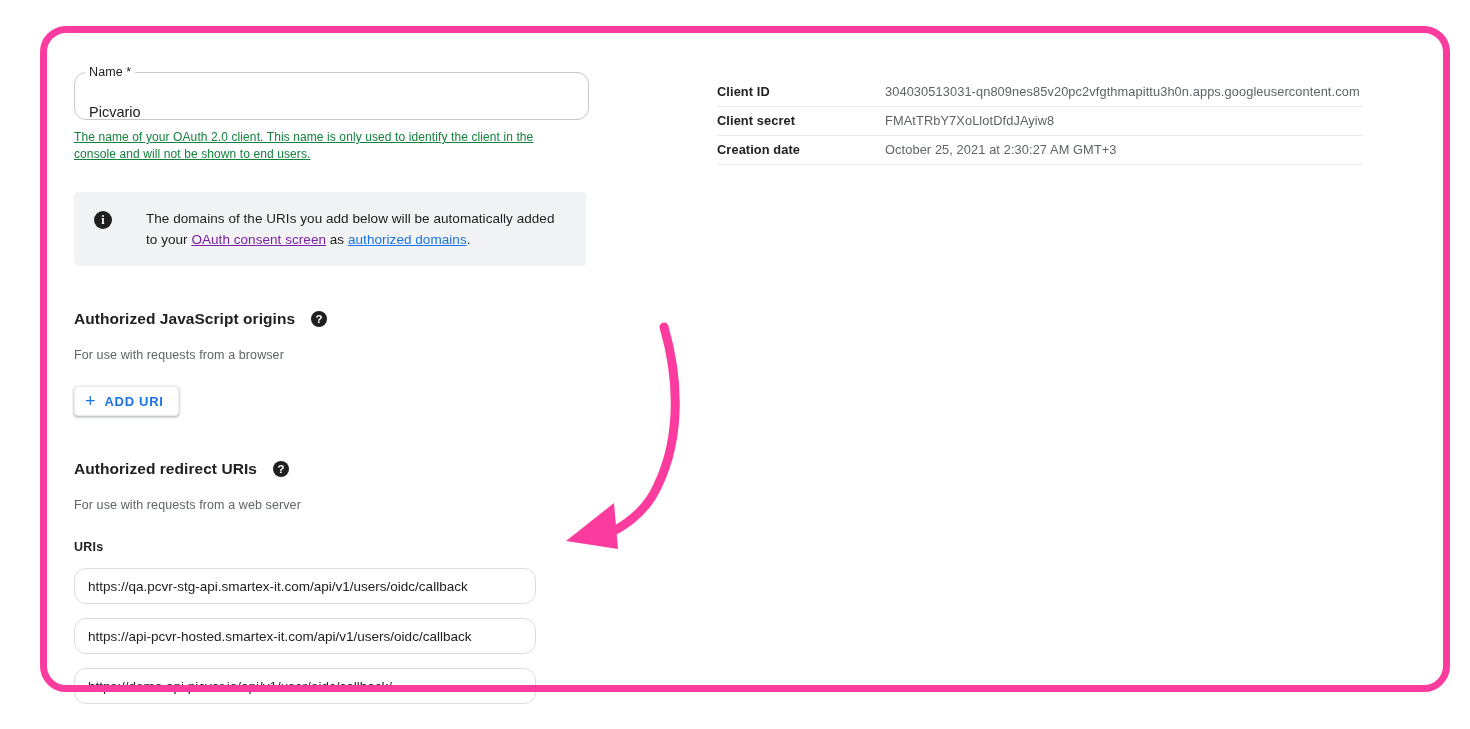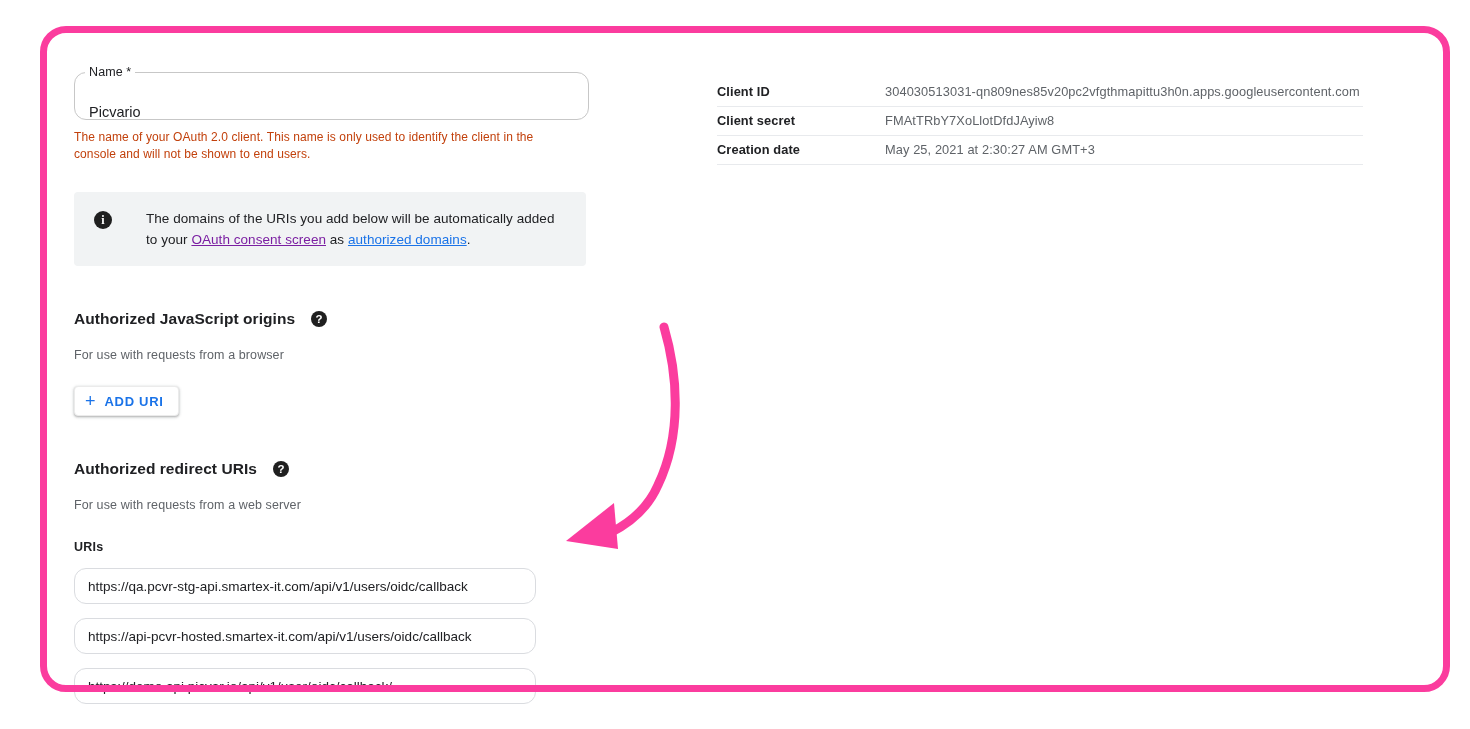--- a/index.html
+++ b/index.html
@@ -88,23 +88,24 @@
     padding: 0 14px;
     font-family: "Liberation Sans", sans-serif;
     font-size: 14.5px;
     color: #202124;
   }
 
   .helper-text {
     margin-top: 9px;
     font-size: 12px;
     line-height: 17px;
-    color: #c2410c;
+    color: #15803d;
     letter-spacing: .1px;
     width: 470px;
+    text-decoration: underline;
   }
 
   
   .info-banner {
     margin-top: 29px;
     background: #f1f3f4;
     border-radius: 4px;
     padding: 16px 18px 16px 20px;
     display: flex;
     align-items: flex-start;
@@ -306,21 +307,21 @@
       <tr>
         <td class="key">Client ID</td>
         <td class="val">304030513031-qn809nes85v20pc2vfgthmapittu3h0n.apps.googleusercontent.com</td>
       </tr>
       <tr>
         <td class="key">Client secret</td>
         <td class="val">FMAtTRbY7XoLlotDfdJAyiw8</td>
       </tr>
       <tr>
         <td class="key">Creation date</td>
-        <td class="val">May 25, 2021 at 2:30:27 AM GMT+3</td>
+        <td class="val">October 25, 2021 at 2:30:27 AM GMT+3</td>
       </tr>
     </tbody>
   </table>
 
 </div>
 
 <div class="annot-frame"></div>
 
 <svg class="annot-arrow" viewBox="0 0 190 260">
   <path d="M 116 22 C 130 70, 134 130, 110 180 C 100 203, 82 218, 62 228" fill="none" stroke="#fb3c9e" stroke-width="9" stroke-linecap="round"></path>

